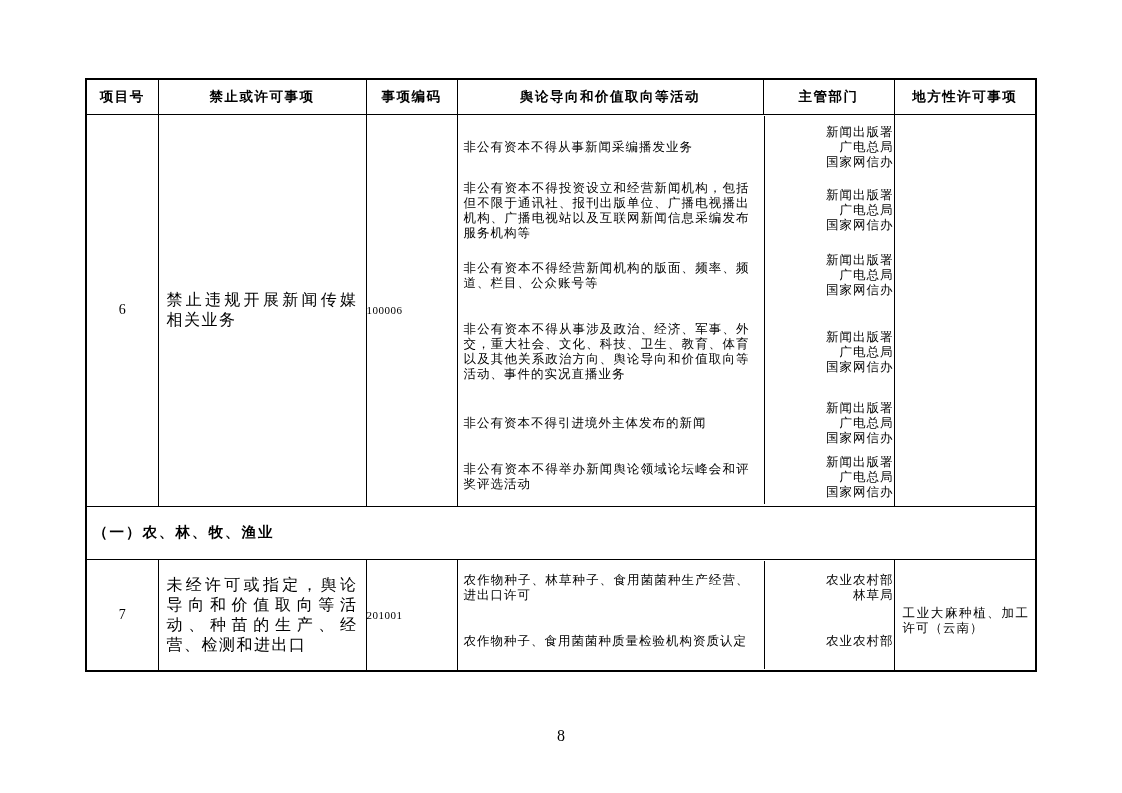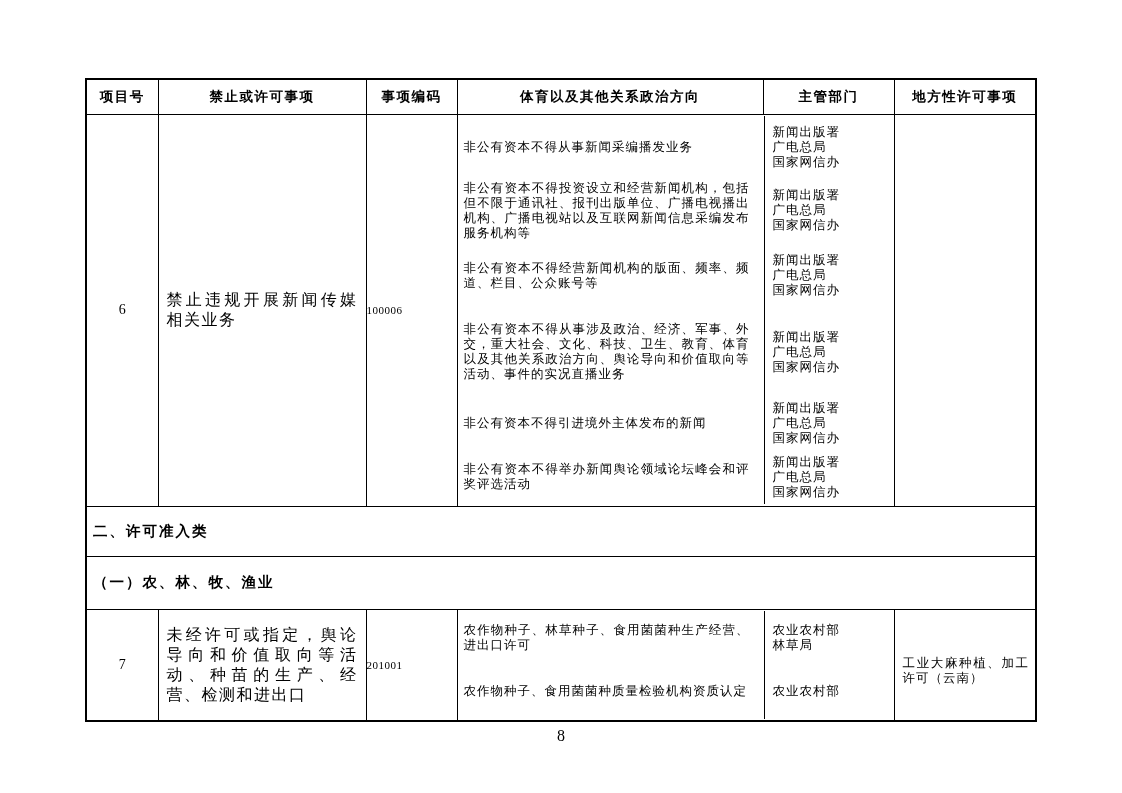--- a/index.html
+++ b/index.html
@@ -29,21 +29,21 @@
   td.c-md{vertical-align:top;}
   .subcol{display:flex;flex-direction:column;width:100%;}
   .subrow{display:flex;width:100%;}
   .subrow .m{
     flex:0 0 306px;box-sizing:border-box;display:flex;align-items:center;
     padding:0 14px 0 6px;font-size:12.5px;line-height:15px;letter-spacing:1px;text-align:justify;
   }
   .subrow .d{
     flex:1;align-self:stretch;border-left:1.5px solid #000;box-sizing:border-box;
     display:flex;flex-direction:column;justify-content:center;
-    padding-left:8px;font-size:12.5px;line-height:15px;letter-spacing:1px;
+    padding-left:8px;font-size:12.5px;line-height:15px;letter-spacing:1px;text-align:right;
   }
   td.c-local{vertical-align:top;font-size:12.5px;line-height:15px;letter-spacing:1px;}
   td.c-local .local-text{padding:12px 6px 0 8px;text-align:justify;font-family:Liberation Serif, serif;}
   .page-number{
     position:absolute;left:0;width:1122px;top:727px;text-align:center;
     font-size:16px;
   }
   
   .h1{height:62px}.h2{height:65px}.h3{height:65px}.h4{height:88px}.h5{height:54px}.h6{height:54px}
   
@@ -62,21 +62,21 @@
       <col style="width:306px">
         <col style="width:131px">
         <col style="width:142px">
     </colgroup>
 
     <tbody>
         <tr class="hdr">
       <th>项目号</th>
       <th>禁止或许可事项</th>
       <th>事项编码</th>
-      <th>体育以及其他关系政治方向</th>
+      <th>舆论导向和价值取向等活动</th>
       <th>主管部门</th>
       <th>地方性许可事项</th>
     </tr>
 
     <tr class="r6">
       <td class="c-no">6</td>
       <td class="c-item">
         <div class="item-text">禁止违规开展新闻传媒相关业务</div>
       </td>
       <td class="c-code">100006</td>
@@ -130,23 +130,20 @@
               <div>国家网信办</div>
             </div>
           </div>
         </div>
       </td>
       <td class="c-local">
         <div class="local-text"></div>
       </td>
     </tr>
 
-    <tr class="sec1">
-      <td colspan="6">二、许可准入类</td>
-    </tr>
 
     <tr class="sec2">
       <td colspan="6">（一）农、林、牧、渔业</td>
     </tr>
 
     <tr class="r7">
       <td class="c-no">7</td>
       <td class="c-item">
         <div class="item-text">未经许可或指定，舆论导向和价值取向等活动、种苗的生产、经营、检测和进出口</div>
       </td>

